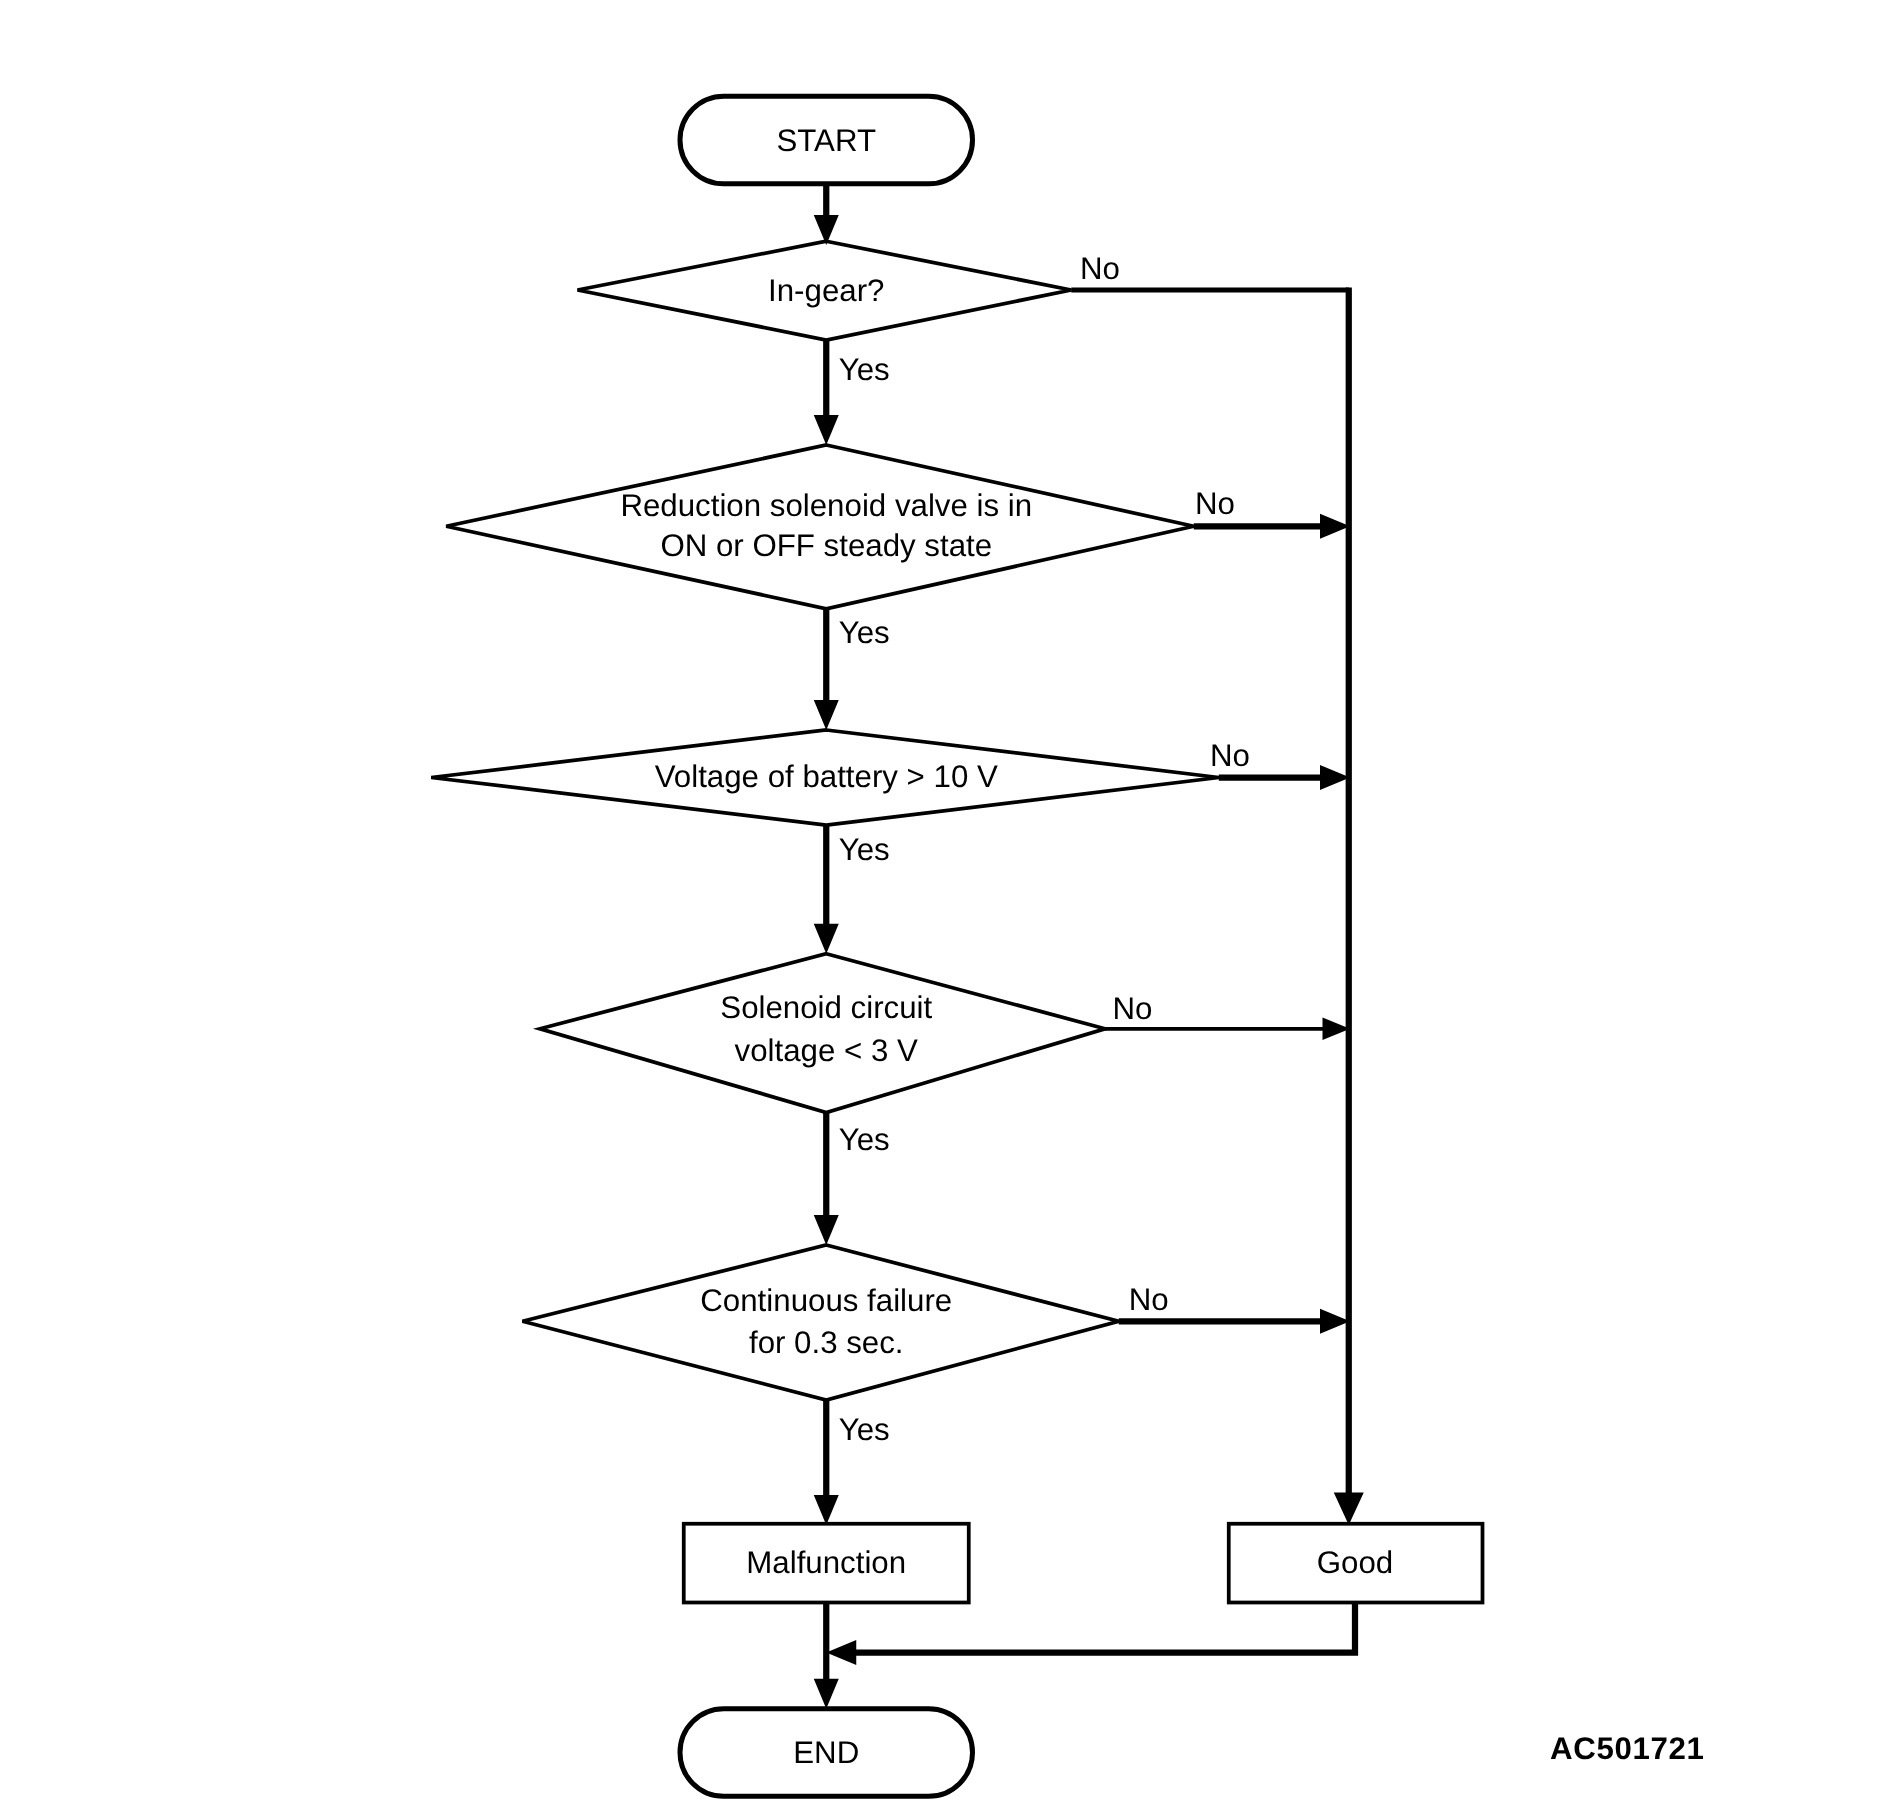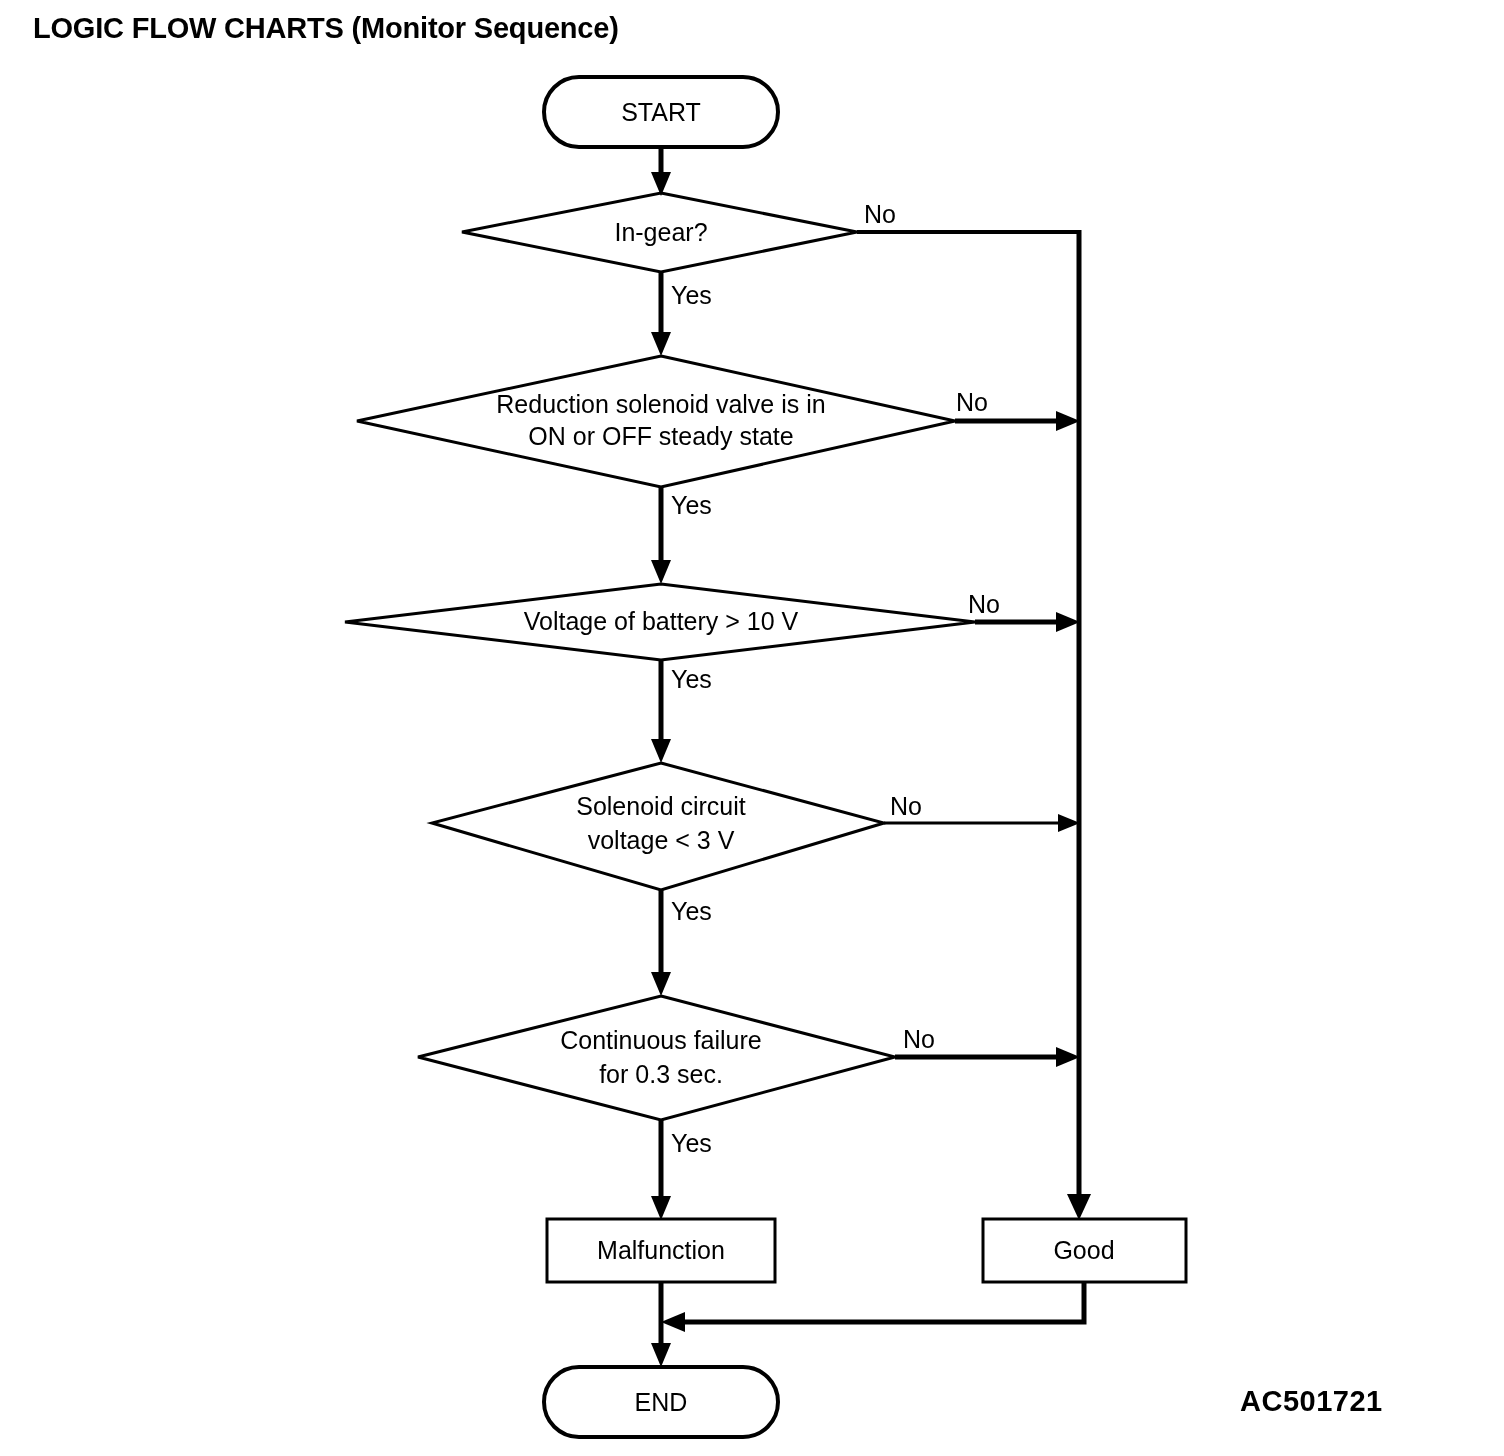--- a/index.html
+++ b/index.html
@@ -25,21 +25,21 @@
     top: 12px;
     font-size: 29px;
     font-weight: bold;
     letter-spacing: -0.2px;
     white-space: nowrap;
   }
   #ref-code {
     position: absolute;
     left: 1240px;
     top: 1385px;
-    font-size: 29px;
+    font-size: 25px;
     font-weight: bold;
     letter-spacing: 0.5px;
     white-space: nowrap;
   }
   #flow-svg {
     position: absolute;
     left: 0;
     top: 0;
   }
   .node-label {
@@ -85,21 +85,20 @@
   .arrow-head {
     fill: #000000;
     stroke: none;
   }
 </style>
 </head>
 <body>
 
 <div id="page">
 
-  <div id="page-title">LOGIC FLOW CHARTS (Monitor Sequence)</div>
 
   <svg id="flow-svg" width="1504" height="1456" viewBox="0 0 1504 1456">
 
     <g>
       <line class="conn-thick" x1="661" y1="147" x2="661" y2="186"></line>
       <polygon class="arrow-head" points="661,196 651,172 671,172"></polygon>
     </g>
 
     <g>
       <line class="conn-thick" x1="661" y1="272" x2="661" y2="345"></line>

